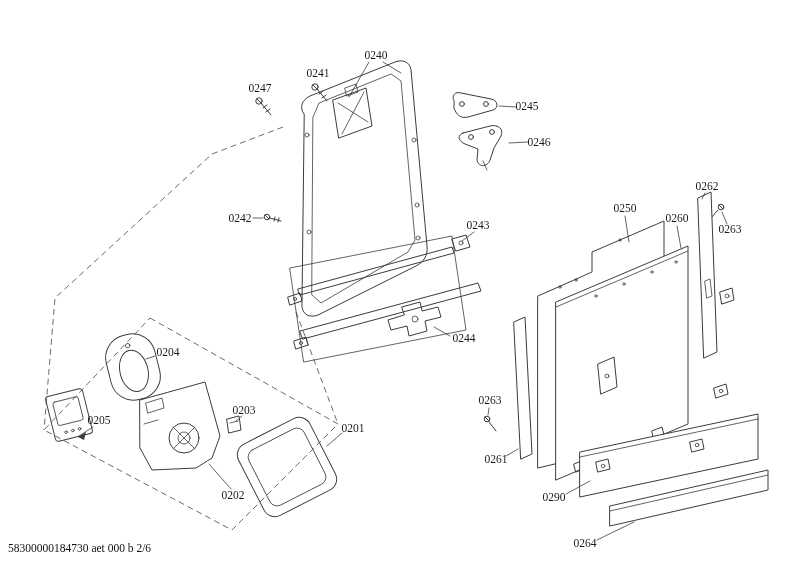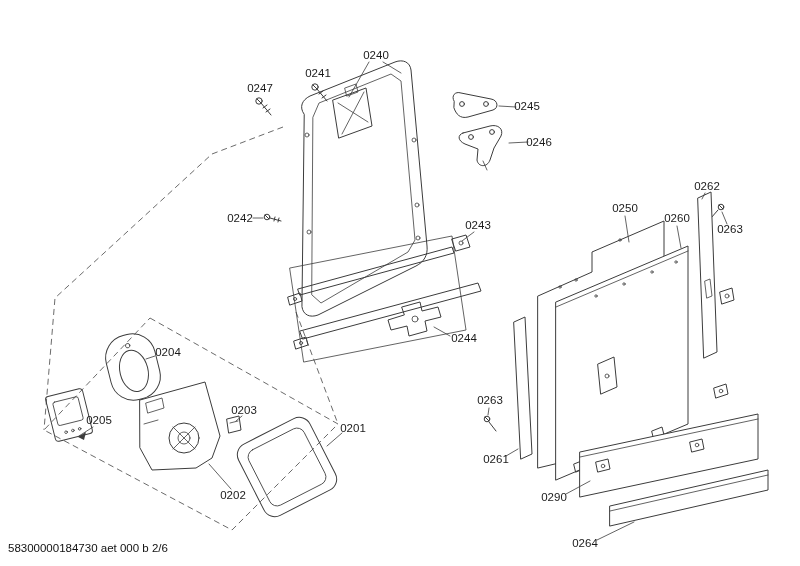--- a/index.html
+++ b/index.html
@@ -1,18 +1,18 @@
 <!DOCTYPE html>
 <html><head>
 <meta charset="utf-8">
 <style>
   html,body{margin:0;padding:0;background:#ffffff;}
   .stage{
     position:relative;width:800px;height:566px;background:#ffffff;overflow:hidden;
-    font-family:Liberation Sans, sans-serif;
+    font-family:Liberation Serif, serif;
   }
   .stage svg{position:absolute;left:0;top:0;}
   .ln{stroke:#3c3c3c;stroke-width:1;fill:none;stroke-linecap:round;stroke-linejoin:round;}
   .thin{stroke-width:0.8;}
   .fillw{fill:#ffffff;}
   .dash{stroke:#5a5a5a;stroke-width:0.9;stroke-dasharray:6 4;fill:none;}
   .lbl{font-size:11.5px;fill:#1a1a1a;text-anchor:middle;}
   .footer{font-size:11.5px;fill:#111111;text-anchor:start;}
 </style>
 </head>

